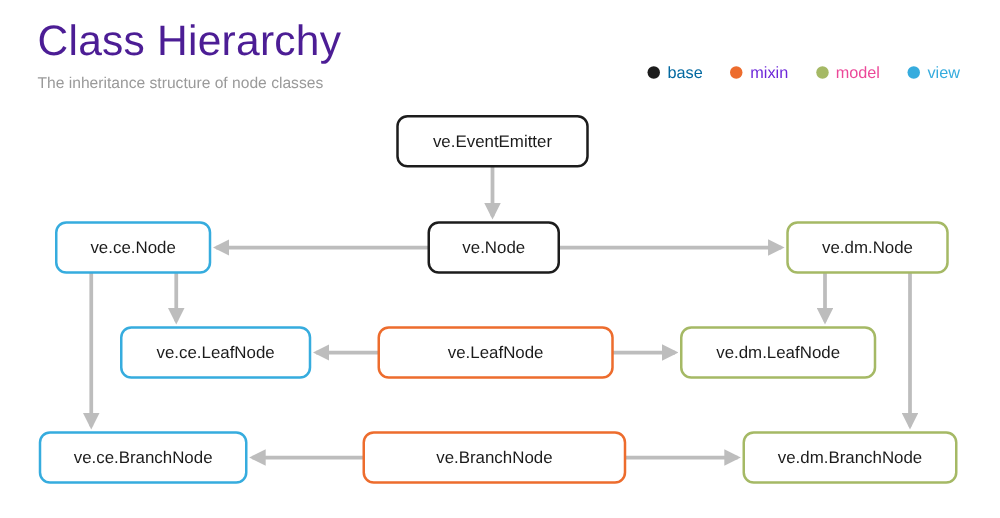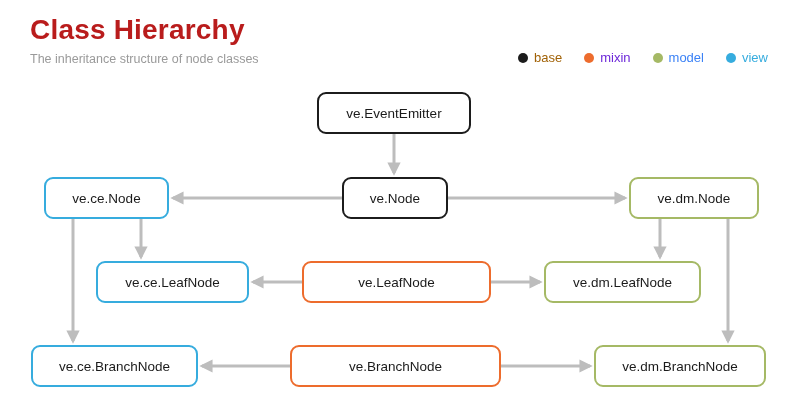--- a/index.html
+++ b/index.html
@@ -6,23 +6,23 @@
   .page{
     position:relative;
     width:800px;height:414px;
     background:#ffffff;
     overflow:hidden;
     font-family:"Liberation Sans", sans-serif;
   }
   header{position:absolute;left:30px;top:14px;}
   h1{
     margin:0;
-    font-size:28px;
-    font-weight:700;
-    color:#b91c1c;
+    font-size:34px;
+    font-weight:400;
+    color:#4c1d95;
     letter-spacing:0.2px;
   }
   .subtitle{
     margin:6px 0 0 0;
     font-size:12.5px;
     color:#9a9a9a;
   }
   .legend{
     position:absolute;
     top:50px;right:32px;
@@ -59,29 +59,29 @@
 <div class="page">
 
   <header>
     <h1>Class Hierarchy</h1>
     <p class="subtitle">The inheritance structure of node classes</p>
   </header>
 
   <div class="legend">
     <span class="legend-item">
       <span class="legend-dot" style="background: rgb(28, 28, 28);"></span>
-      <span class="legend-label" style="color: #a16207;">base</span>
+      <span class="legend-label" style="color: #0369a1;">base</span>
     </span>
     <span class="legend-item">
       <span class="legend-dot" style="background: rgb(237, 108, 45);"></span>
       <span class="legend-label" style="color: #6d28d9;">mixin</span>
     </span>
     <span class="legend-item">
       <span class="legend-dot" style="background: rgb(165, 185, 101);"></span>
-      <span class="legend-label" style="color: #3b82f6;">model</span>
+      <span class="legend-label" style="color: #ec4899;">model</span>
     </span>
     <span class="legend-item">
       <span class="legend-dot" style="background: rgb(54, 172, 222);"></span>
       <span class="legend-label" style="color: rgb(54, 172, 222); text-align: right;">view</span>
     </span>
   </div>
 
   <svg id="diagram-svg" width="800" height="414" viewBox="0 0 800 414">
     <defs>
       <marker id="arrowhead" viewBox="0 0 10 10" refX="8" refY="5" markerWidth="4.4" markerHeight="4.4" orient="auto-start-reverse">

